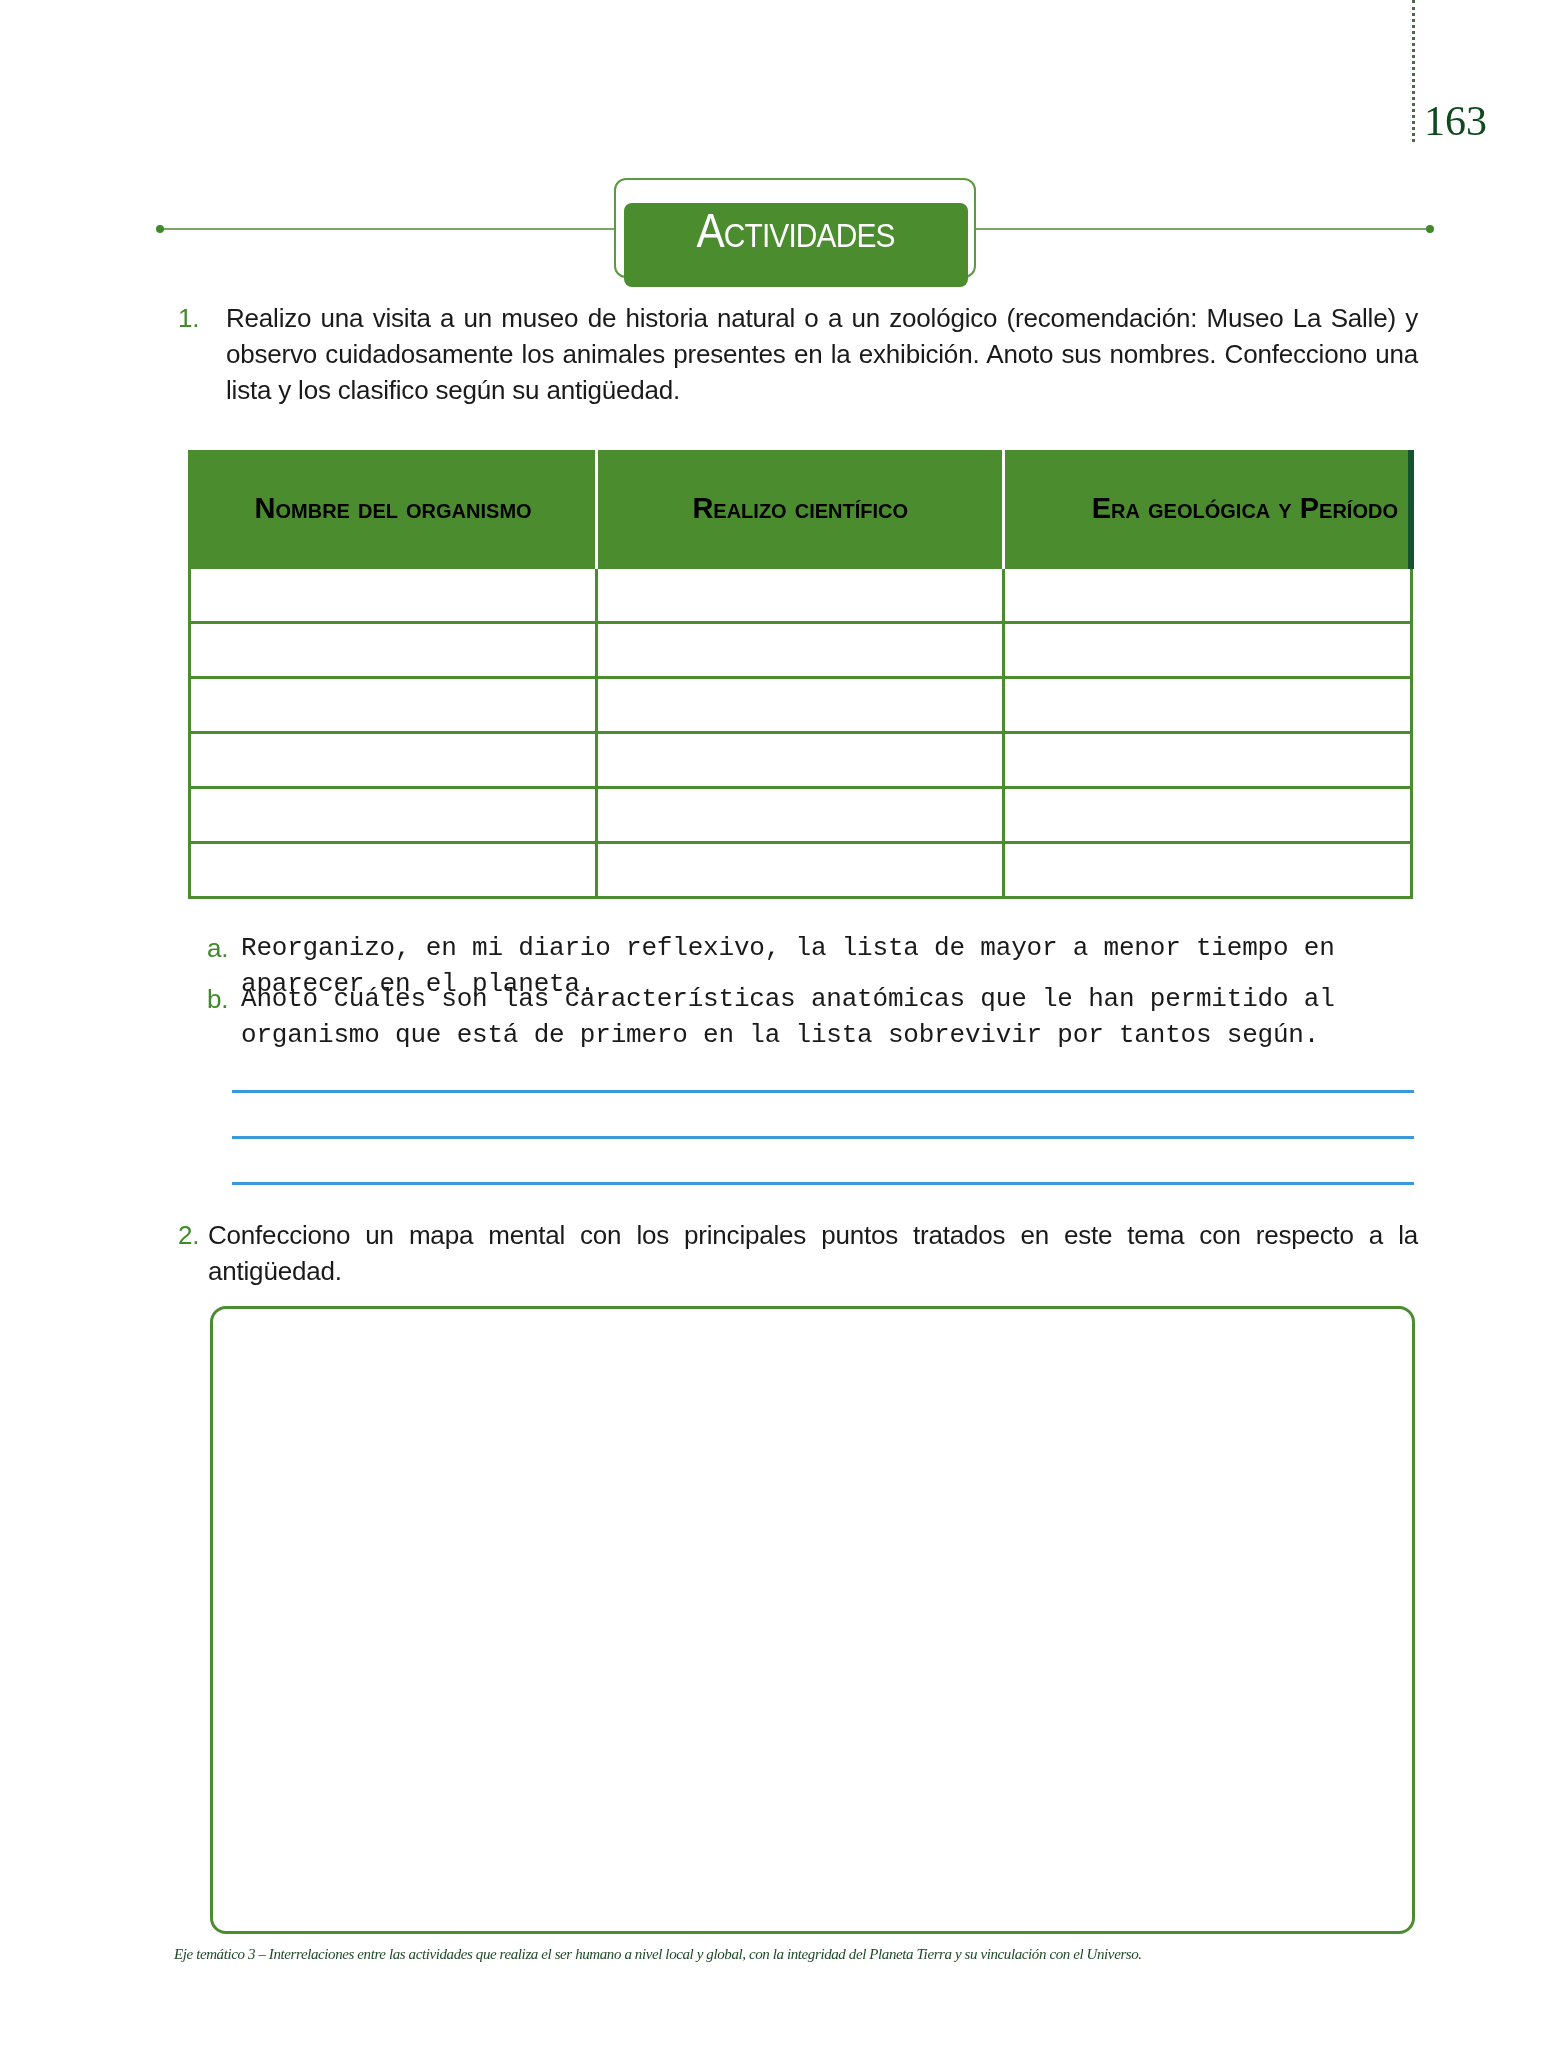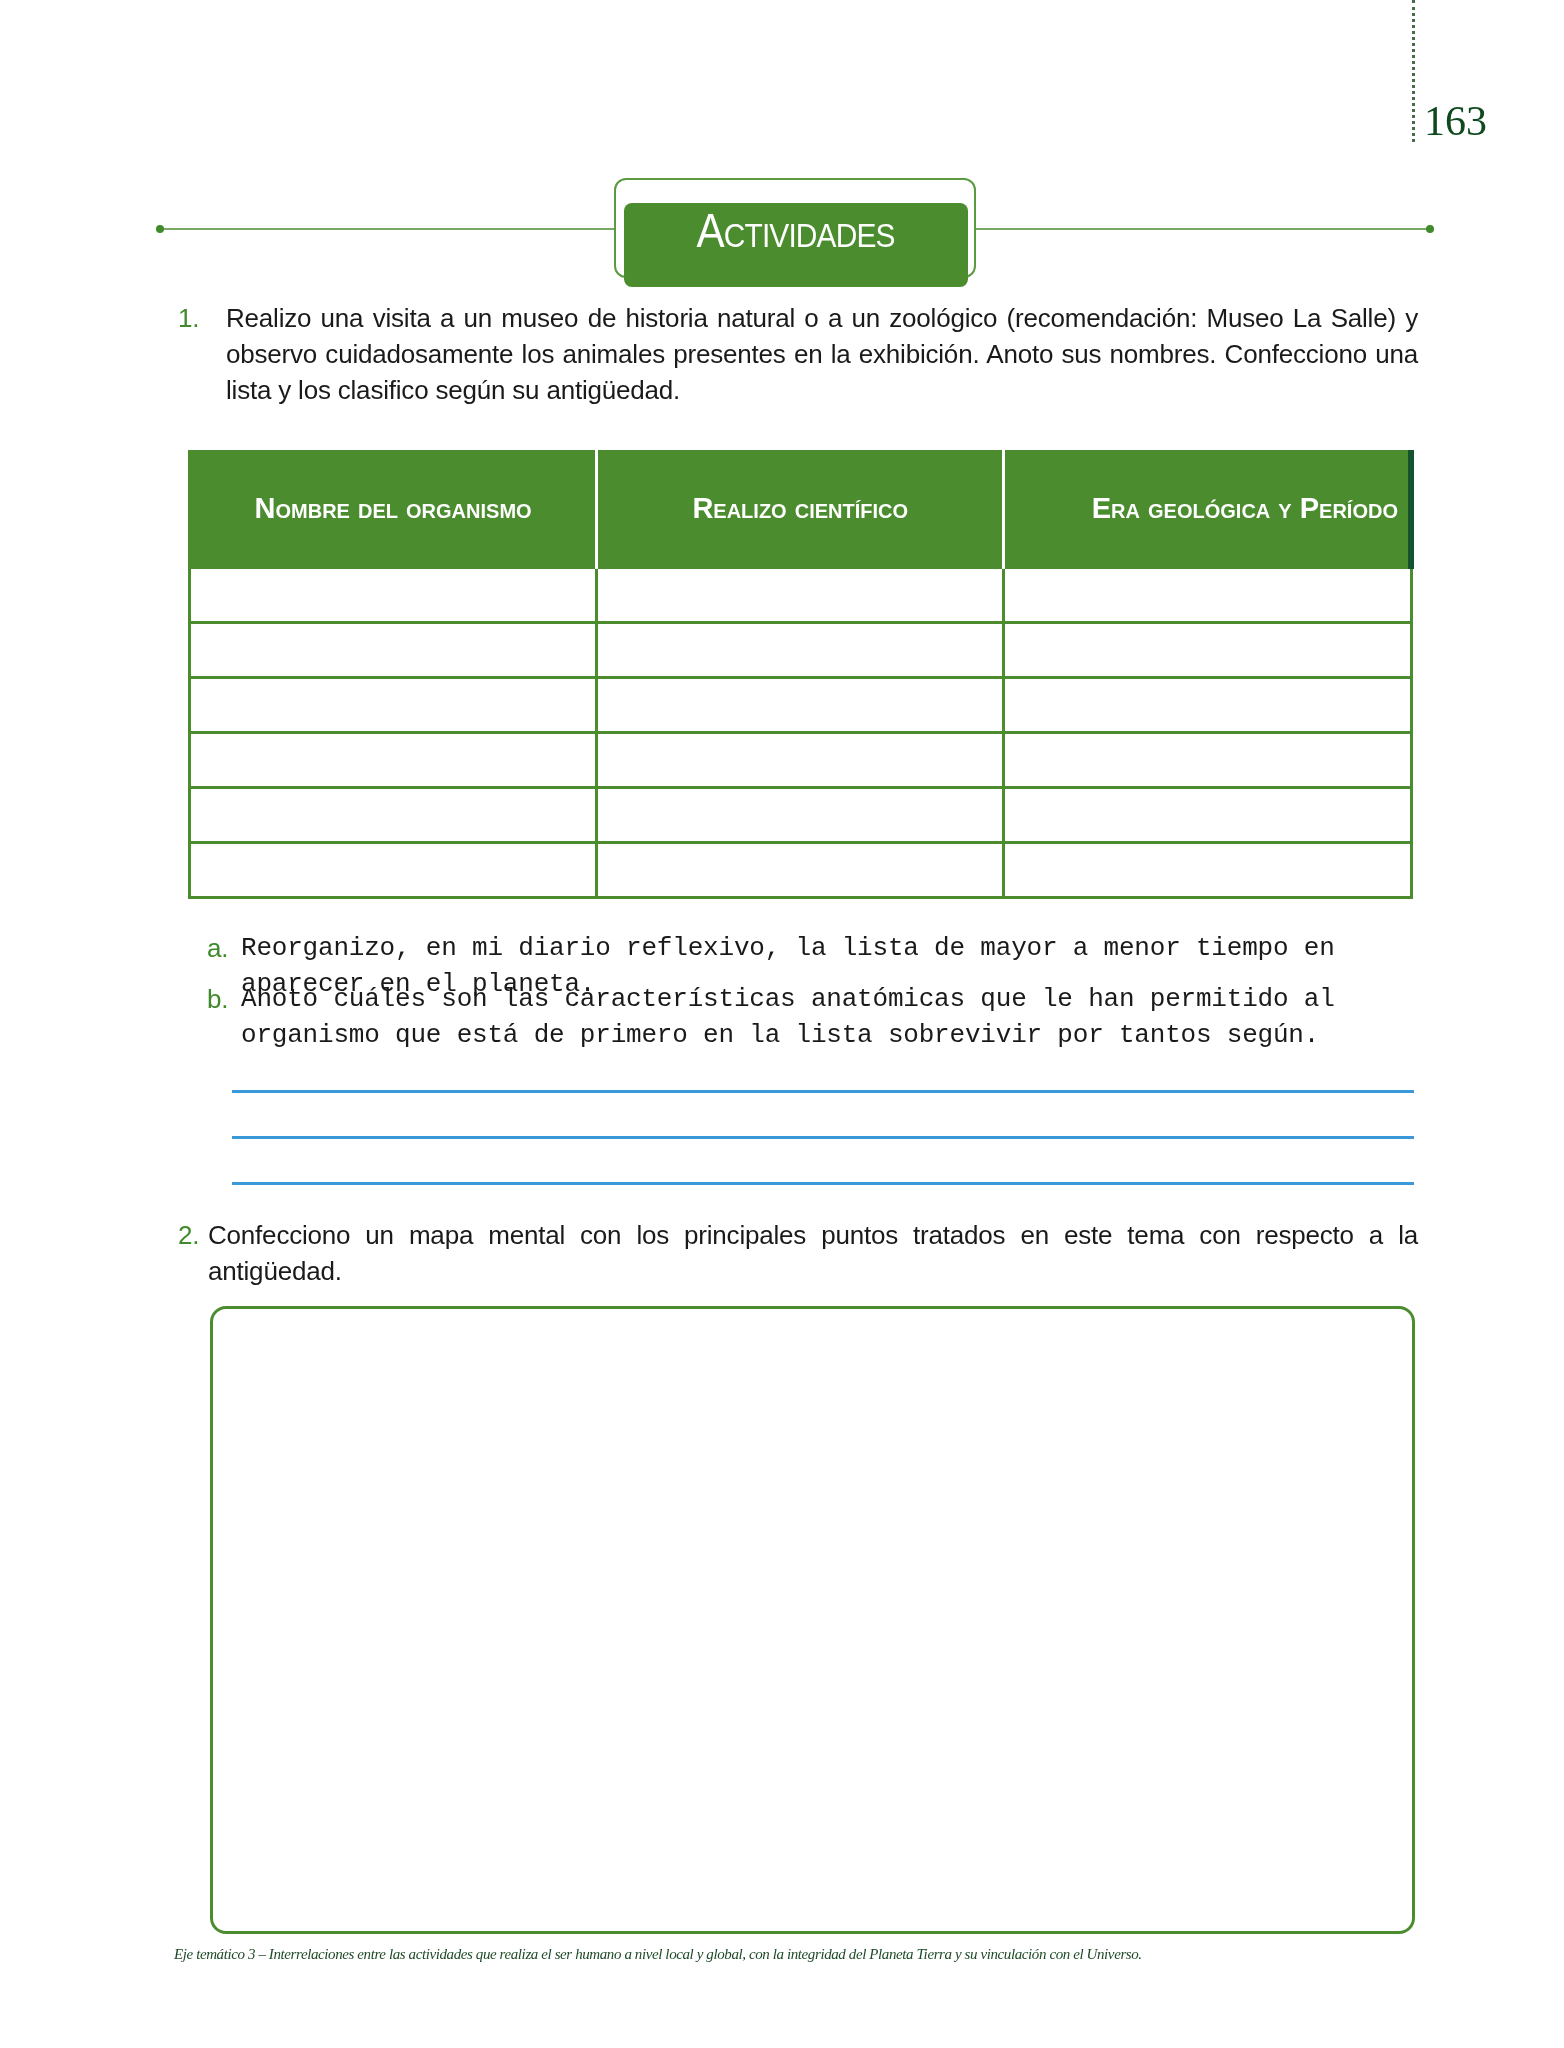--- a/index.html
+++ b/index.html
@@ -42,21 +42,21 @@
     position: absolute; font-size: 26px; line-height: 36px; letter-spacing: -0.2px;
   }
   .item .num { color: #3f8a2a; position: absolute; }
   .q1 { left: 178px; top: 300px; width: 1240px; }
   .q1 .num { left: 0; }
   .q1 .txt { display: block; margin-left: 48px; text-align: justify; }
   table.org-table {
     position: absolute; left: 188px; top: 450px; width: 1226px; border-collapse: collapse;
   }
   table.org-table th {
-    background: #4a8c2e; color: #ffffff; height: 116px; font-size: 29px; font-weight: bold;
+    background: #4a8c2e; color: #000000; height: 116px; font-size: 29px; font-weight: bold;
     font-variant: small-caps; border-left: 3px solid #ffffff; border-right: 3px solid #ffffff; 
     text-align: center; padding: 0 10px; line-height: 40px;
   }
   table.org-table th:first-child { border-left: 3px solid #4a8c2e; }
   table.org-table th:last-child { border-right: 6px solid #14532d; text-align: right; }
   table.org-table td {
     height: 50px; border: 3px solid #4a8c2e; background: #fff;
   }
   .sub { left: 207px; width: 1210px; }
   .sub .num { left: 0; }

